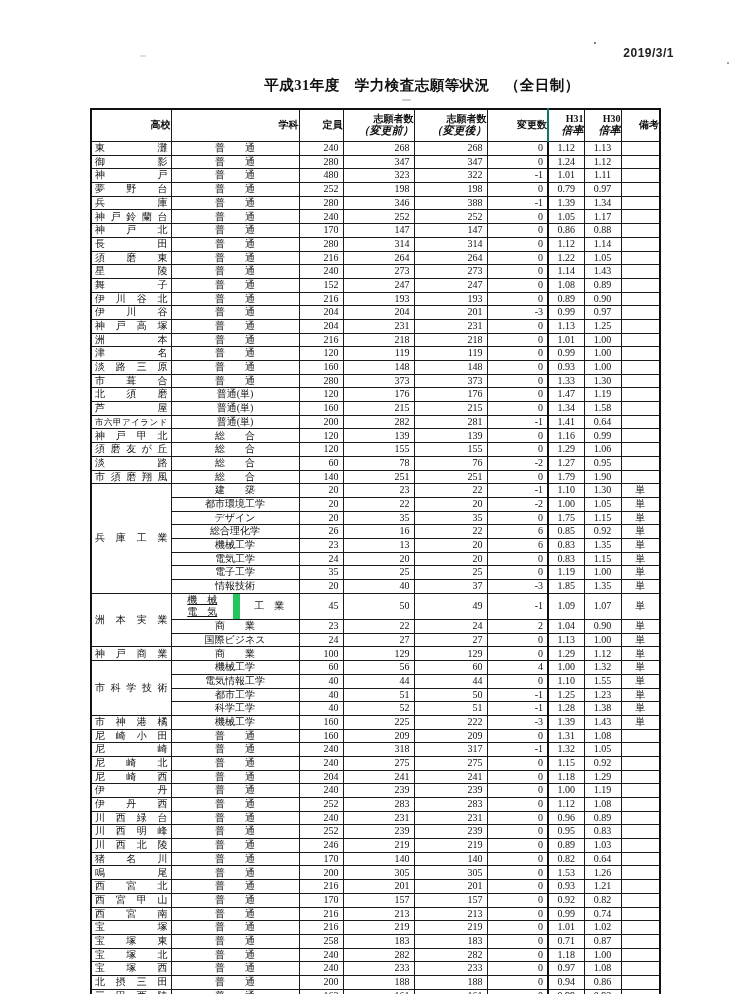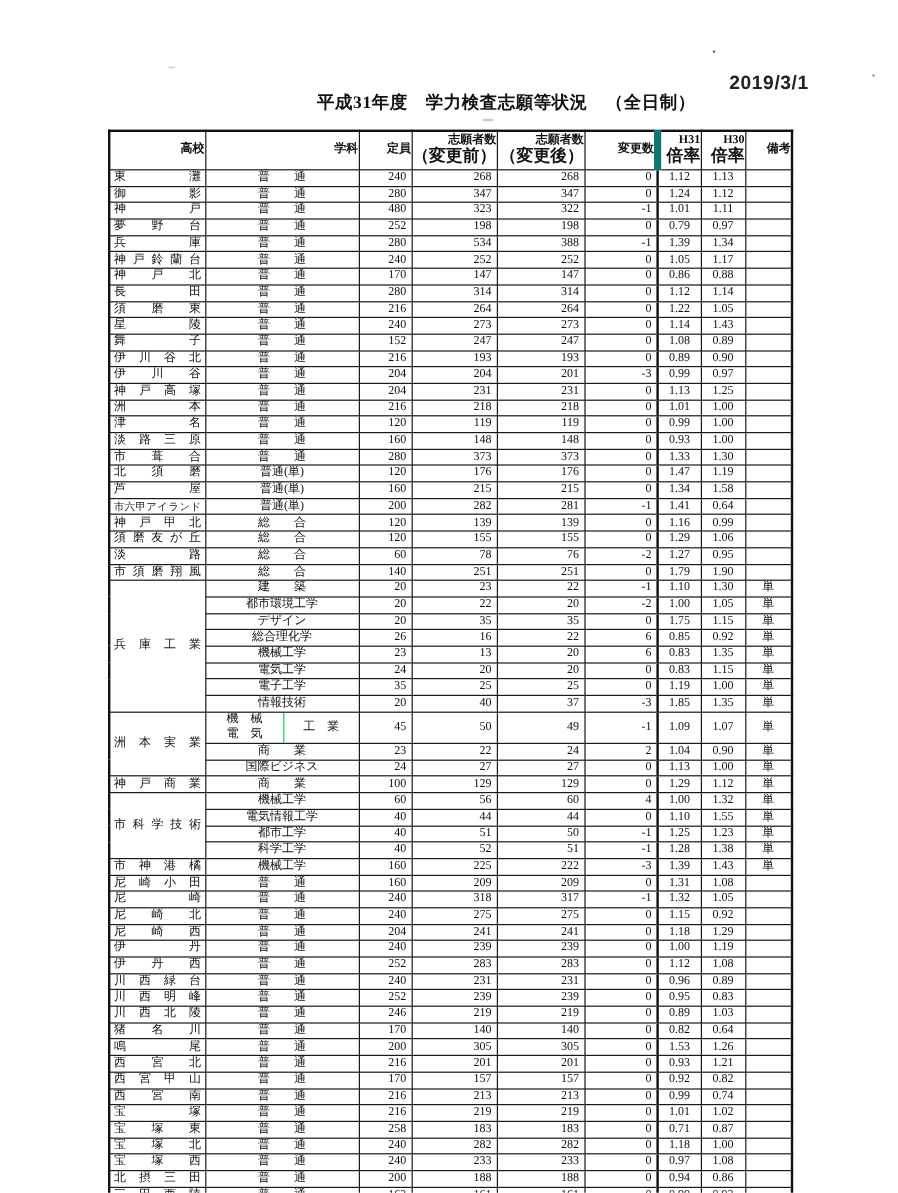--- a/index.html
+++ b/index.html
@@ -7,23 +7,23 @@
     width:748px;height:994px;
     background:#ffffff;
     font-family:"Liberation Serif","DejaVu Serif",serif;
     color:#1a1a1a;
     position:relative;
     overflow:hidden;
   }
   .page{position:absolute;inset:0;background:#fff;}
 
   .date{
-    position:absolute;top:61px;right:74px;
+    position:absolute;top:46px;right:74px;
     font-family:"Liberation Sans","DejaVu Sans",sans-serif;
-    font-size:16px;font-weight:700;color:#222;letter-spacing:0.5px;
+    font-size:12px;font-weight:700;color:#222;letter-spacing:0.5px;
   }
   .title{
     position:absolute;top:76px;left:0;width:100%;
     text-align:center;font-size:14.5px;font-weight:700;color:#111;
     letter-spacing:0.5px;
     padding-left:48px;
   }
 
   table.main{
     position:absolute;left:90px;top:108px;width:569px;
@@ -45,43 +45,43 @@
     padding:0;
     font-size:10px;
     line-height:1.05;
     overflow:hidden;
     vertical-align:middle;
     color:#111;
   }
   thead th{
     height:31px;text-align:right;font-weight:700;
   }
-  thead .h-sub{font-size:14px;margin-top:1px;}
+  thead .h-sub{font-size:11px;margin-top:1px;font-style:italic;}
   thead .h-main{font-size:10px;}
   tbody td{height:12.7px;}
   tr.tall td{height:25.4px;}
 
   td.school{padding:0;}
   .spread{
     display:flex;justify-content:space-between;
     padding:0 3px;align-items:center;
   }
   .spread span{display:block;}
 
   td.dept{text-align:center;}
   td.num{text-align:right;padding-right:4px;}
   td.rate{text-align:center;}
   td.h31col{border-left:2px solid #111;}
   td.note{text-align:center;}
-  th.h31col{border-left:6px solid #0f766e;}
+  th.h31col{border-left:2px solid #0f766e;}
 
   .split-wrap{display:flex;height:25.4px;align-items:stretch;}
   .split-left{
     flex:1.05;display:flex;flex-direction:column;
-    justify-content:space-around;border-right:1px solid #22c55e;
+    justify-content:space-around;border-right:7px solid #22c55e;text-decoration:underline;
   }
   .split-left div{display:flex;justify-content:center;}
   .split-right{flex:1;display:flex;align-items:center;justify-content:center;}
 
   .watermark{
     position:absolute;left:608px;top:949px;
     font-family:"Liberation Sans","DejaVu Sans",sans-serif;
     font-weight:800;font-size:27px;color:#8f8f8f;
     letter-spacing:-1px;line-height:1;
     white-space:nowrap;
@@ -225,21 +225,21 @@
         </tr>
         <tr>
           <td class="school" rowspan="1">
             <div class="spread">
               <span>兵</span>
               <span>庫</span>
             </div>
           </td>
           <td class="dept">普　　通</td>
           <td class="num">280</td>
-          <td class="num">534</td>
+          <td class="num">346</td>
           <td class="num">388</td>
           <td class="num">-1</td>
           <td class="rate h31col">1.39</td>
           <td class="rate">1.34</td>
           <td class="note"></td>
         </tr>
         <tr>
           <td class="school" rowspan="1">
             <div class="spread">
               <span>神</span>

